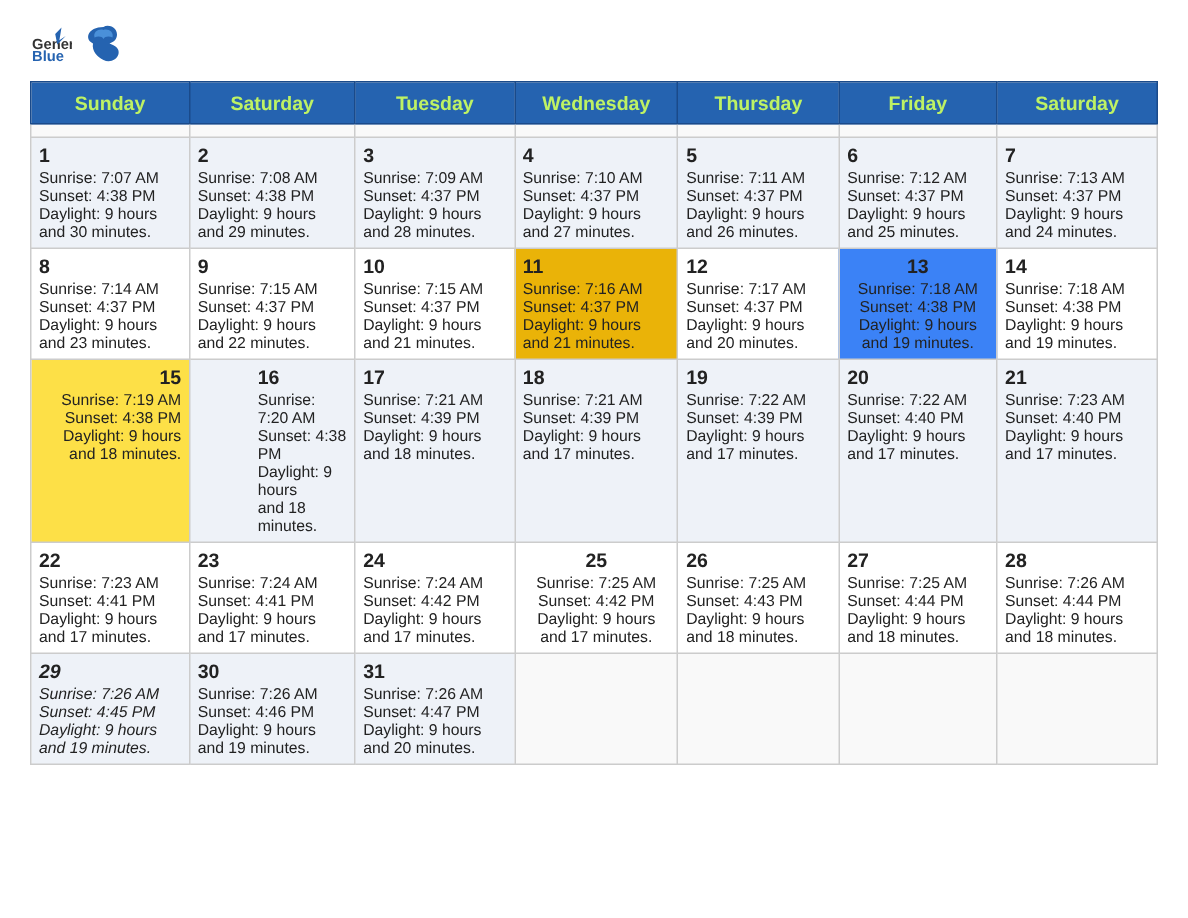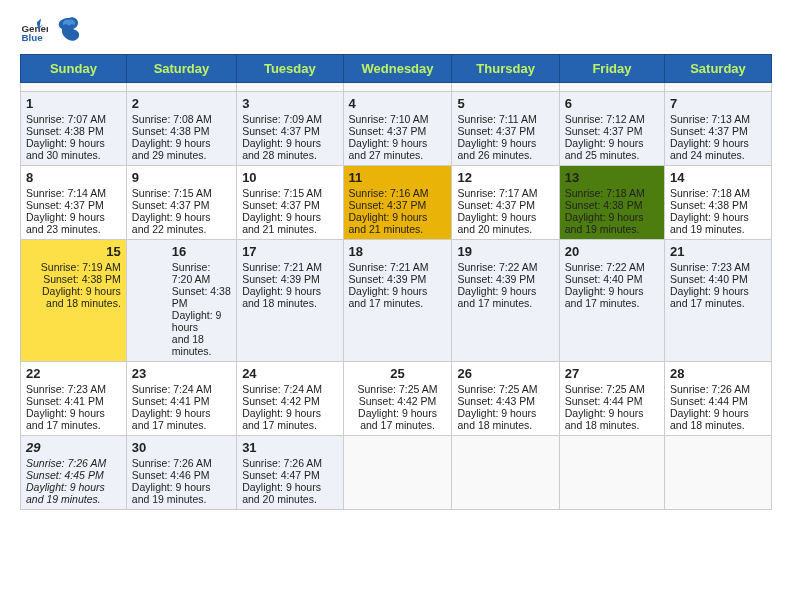--- a/index.html
+++ b/index.html
@@ -208,21 +208,21 @@
             <div>Daylight: 9 hours</div>
             <div>and 21 minutes.</div>
           </td>
           <td style="background: rgb(255, 255, 255); border-radius: 32px;">
             <span class="day-num">12</span>
             <div>Sunrise: 7:17 AM</div>
             <div>Sunset: 4:37 PM</div>
             <div>Daylight: 9 hours</div>
             <div>and 20 minutes.</div>
           </td>
-          <td style="background: #4d7c0f;">
+          <td style="background: #3b82f6; text-align: center;">
             <span class="day-num">13</span>
             <div>Sunrise: 7:18 AM</div>
             <div>Sunset: 4:38 PM</div>
             <div>Daylight: 9 hours</div>
             <div>and 19 minutes.</div>
           </td>
           <td style="background: rgb(255, 255, 255);">
             <span class="day-num">14</span>
             <div>Sunrise: 7:18 AM</div>
             <div>Sunset: 4:38 PM</div>

